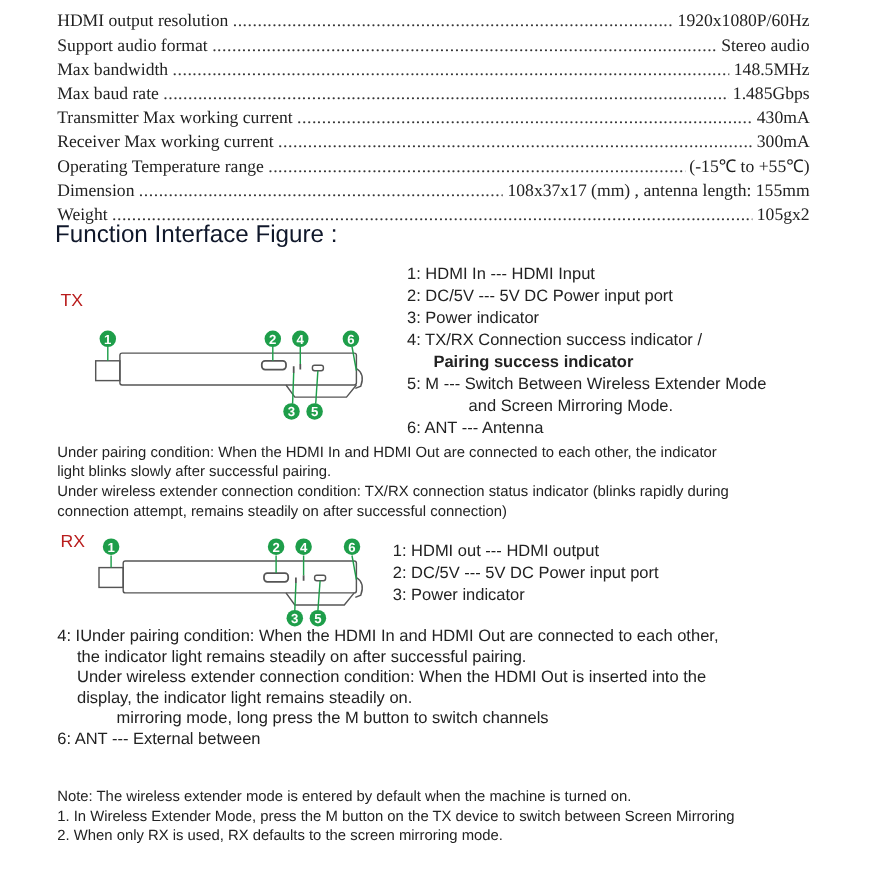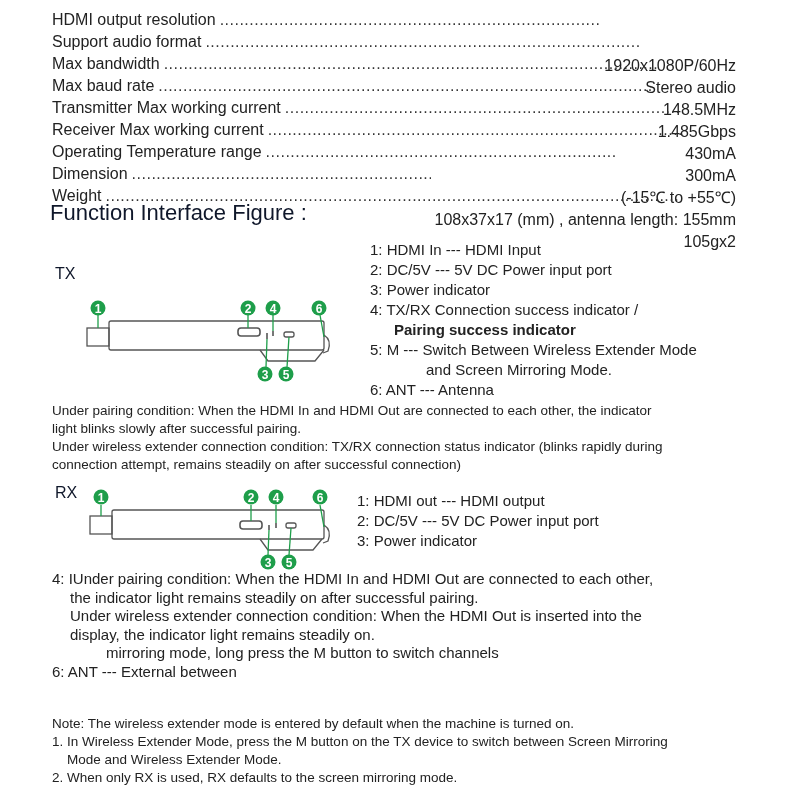--- a/index.html
+++ b/index.html
@@ -1,25 +1,25 @@
 <!DOCTYPE html>
 <html><head>
 <meta charset="utf-8">
 <style>
   html, body { margin:0; padding:0; background:#ffffff; }
   body { width:800px; height:800px; position:relative; overflow:hidden;
          font-family:"Liberation Sans", sans-serif; color:#222; }
   .spec { position:absolute; left:52px; width:684px; font-size:16px; line-height:22px;
-          display:flex; white-space:nowrap; }
+          display:flex; white-space:nowrap;font-family:Liberation Serif, serif; }
   .spec .lbl { flex:0 0 auto; }
   .spec .dots { flex:1 1 auto; overflow:hidden; margin:0 4px; letter-spacing:0.5px; color:#333; }
   .spec .dots::before { content:"........................................................................................................................................................................................................................................"; }
-  .spec .val { flex:0 0 auto;margin-top:46px; }
+  .spec .val { flex:0 0 auto; }
   .title { position:absolute; left:50px; top:200px; font-size:22px; font-weight:normal; color:#0f172a; }
-  .devlabel { position:absolute; font-size:16px; color:#0f172a; }
+  .devlabel { position:absolute; font-size:16px; color:#b91c1c; }
   .list { position:absolute; font-size:15px; line-height:20px; color:#222; }
   .list div { white-space:nowrap; }
   .para { position:absolute; left:52px; width:700px; font-size:13.5px; line-height:18px; color:#222; }
   .para div { white-space:nowrap; }
   .ind1 { padding-left:18px;font-weight:bold; }
   svg text { font-family:"Liberation Sans", sans-serif; }
 </style>
 </head>
 <body>
 
@@ -190,15 +190,14 @@
   <div style="padding-left:18px">the indicator light remains steadily on after successful pairing.</div>
   <div style="padding-left:18px">Under wireless extender connection condition: When the HDMI Out is inserted into the</div>
   <div style="padding-left:18px">display, the indicator light remains steadily on.</div>
   <div style="padding-left:54px">mirroring mode, long press the M button to switch channels</div>
   <div>6: ANT --- External between</div>
 </div>
 
 <div class="para" style="top:715px">
   <div>Note: The wireless extender mode is entered by default when the machine is turned on.</div>
   <div>1. In Wireless Extender Mode, press the M button on the TX device to switch between Screen Mirroring</div>
-  <div style="padding-left:15px">Mode and Wireless Extender Mode.</div>
   <div>2. When only RX is used, RX defaults to the screen mirroring mode.</div>
 </div>
 
 </body></html>

